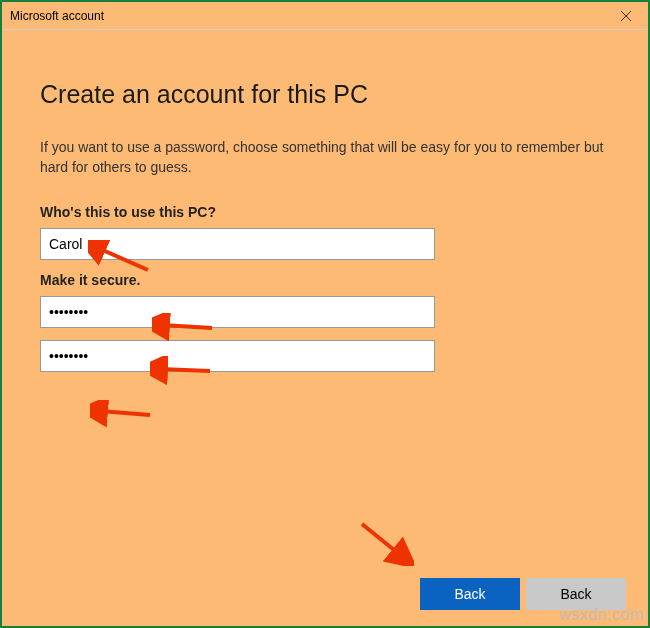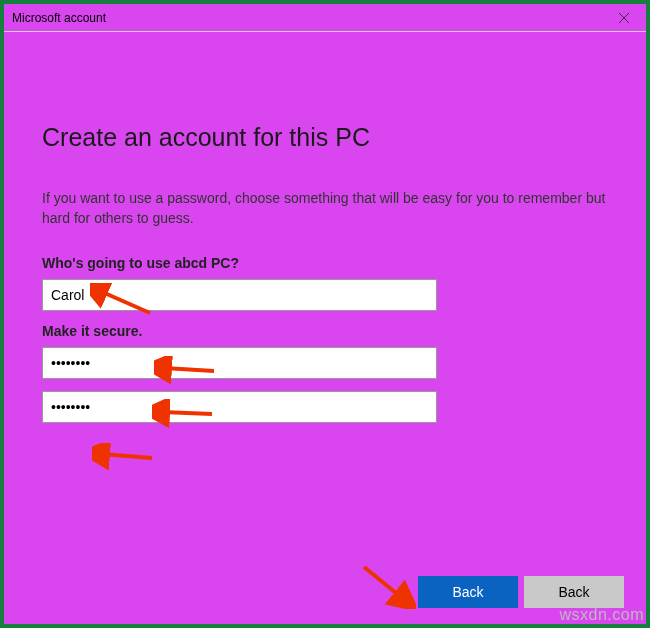--- a/index.html
+++ b/index.html
@@ -10,25 +10,24 @@
     body {
       font-family: "Segoe UI", Tahoma, sans-serif;
       background: #fff;
       width: 650px;
       height: 628px;
       overflow: hidden;
     }
     .window {
       width: 650px;
       height: 628px;
-      border: 4px solid #15803d;
+      border: 2px solid #15803d;
       display: flex;
       flex-direction: column;
-      background: #d946ef;
-      gap: 41px;
+      background: #fdba74;
     }
     .titlebar {
       height: 28px;
       border-bottom: 1px solid #d0d0d0;
       display: flex;
       align-items: center;
       justify-content: space-between;
       padding-left: 8px;
       font-size: 12px;
       color: #000;
@@ -50,21 +49,21 @@
       flex: 1;
       padding: 50px 38px 0 38px;
       display: flex;
       flex-direction: column;
       position: relative;
     }
     .heading {
       font-size: 25px;
       font-weight: 400;
       color: #1a1a1a;
-      margin-bottom: 36px;
+      margin-bottom: 28px;
     }
     .description {
       font-size: 14px;
       color: #333;
       line-height: 1.45;
       margin-bottom: 26px;
     }
     .section-label {
       font-size: 14px;
       font-weight: 600;
@@ -133,21 +132,21 @@
         <line x1="0" y1="0" x2="10" y2="10" stroke="currentColor" stroke-width="1"></line>
         <line x1="10" y1="0" x2="0" y2="10" stroke="currentColor" stroke-width="1"></line>
       </svg>
     </div>
   </div>
 
   <div class="content">
     <h1 class="heading">Create an account for this PC</h1>
     <p class="description">If you want to use a password, choose something that will be easy for you to remember but hard for others to guess.</p>
 
-    <div class="section-label">Who's going to use abcd PC?</div>
+    <div class="section-label">Who's this to use this PC?</div>
     <input type="text" class="text-field" value="Carol" style="">
 
     <div class="section-label" style="">Make it secure.</div>
     <input type="text" class="text-field" value="••••••••" style="">
     <input type="text" class="text-field" value="••••••••" style="">
 
     <svg class="arrow" style="left:86px; top:210px;" width="70" height="40">
       <defs>
           <marker id="ah1" markerWidth="8" markerHeight="8" refX="2" refY="4" orient="auto">
             <polygon points="0 0, 8 4, 0 8" fill="#e30"></polygon>

